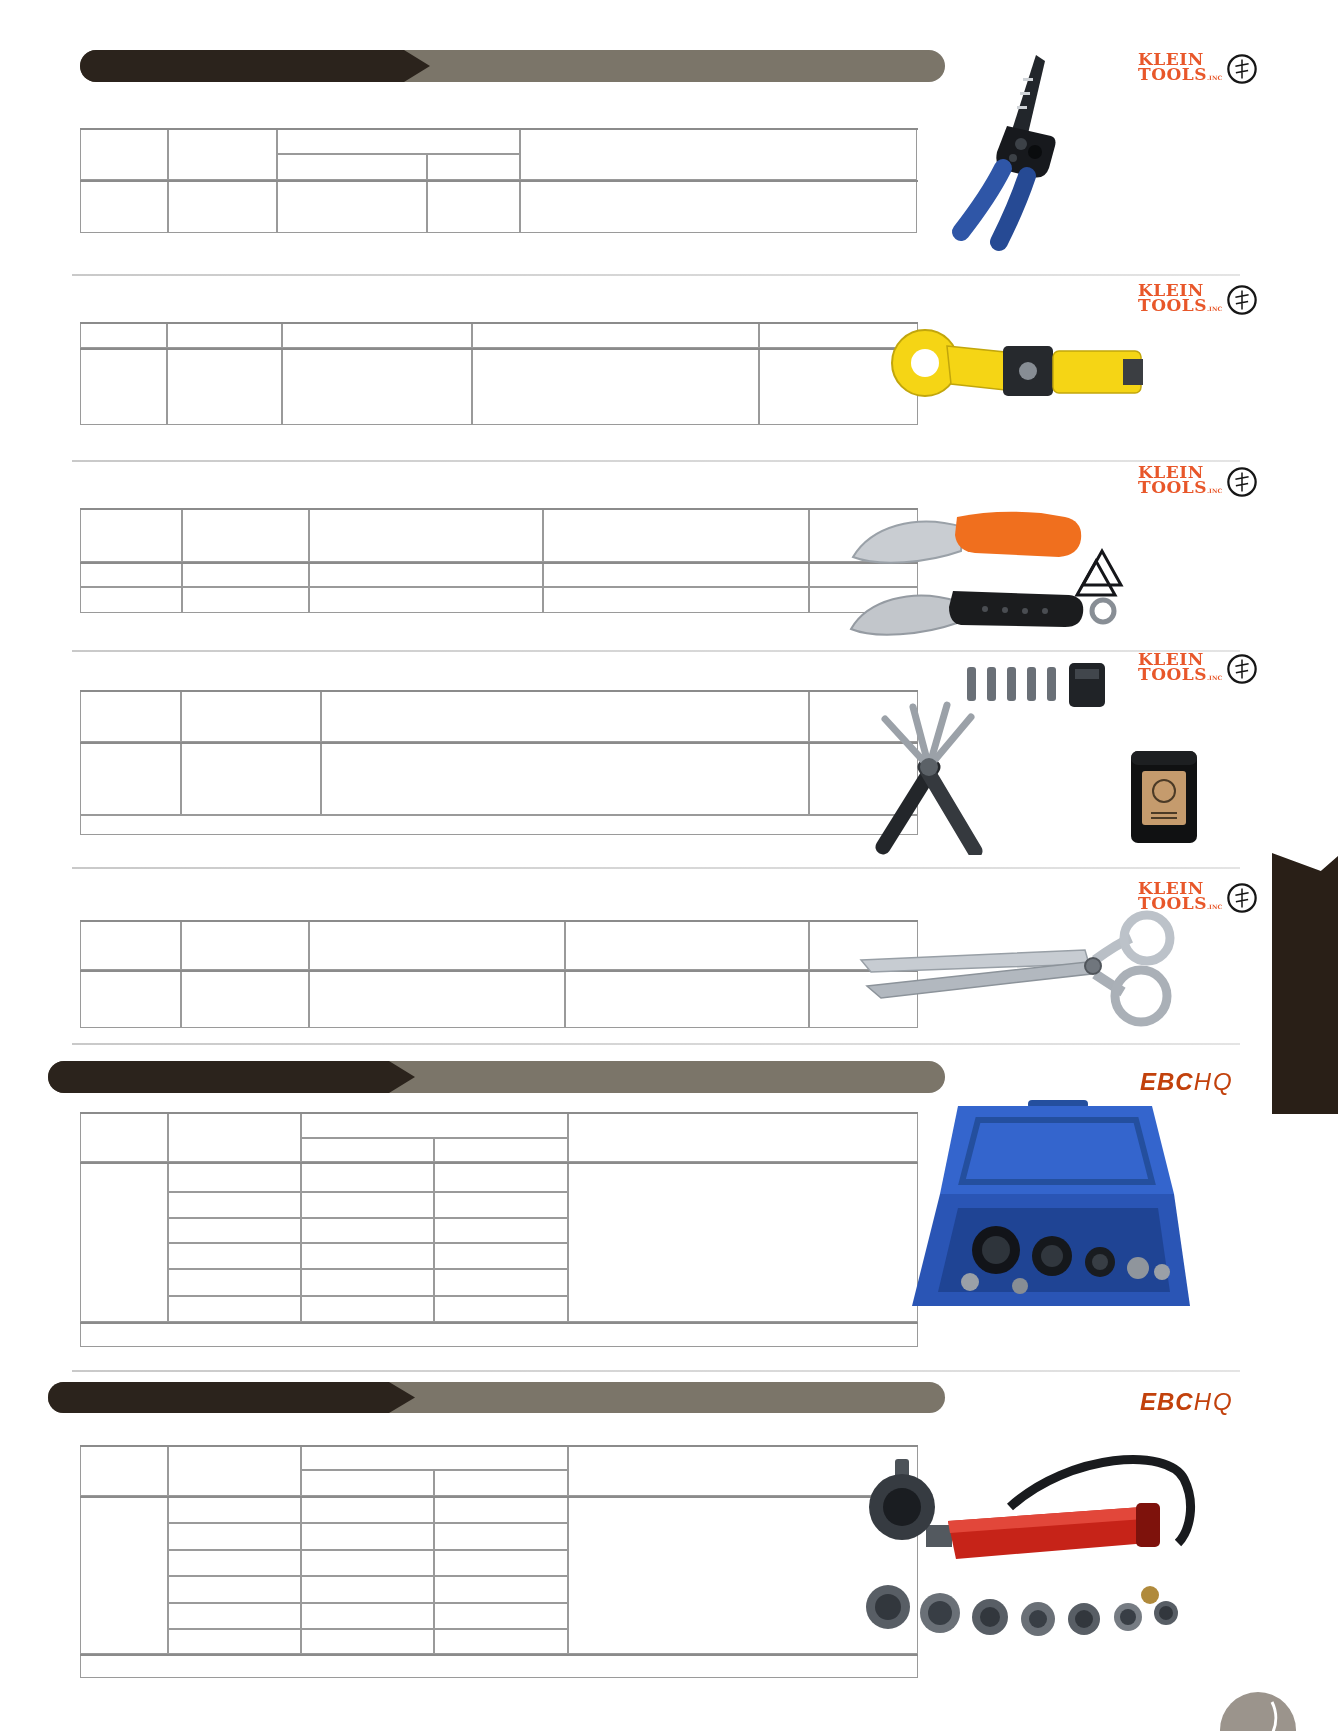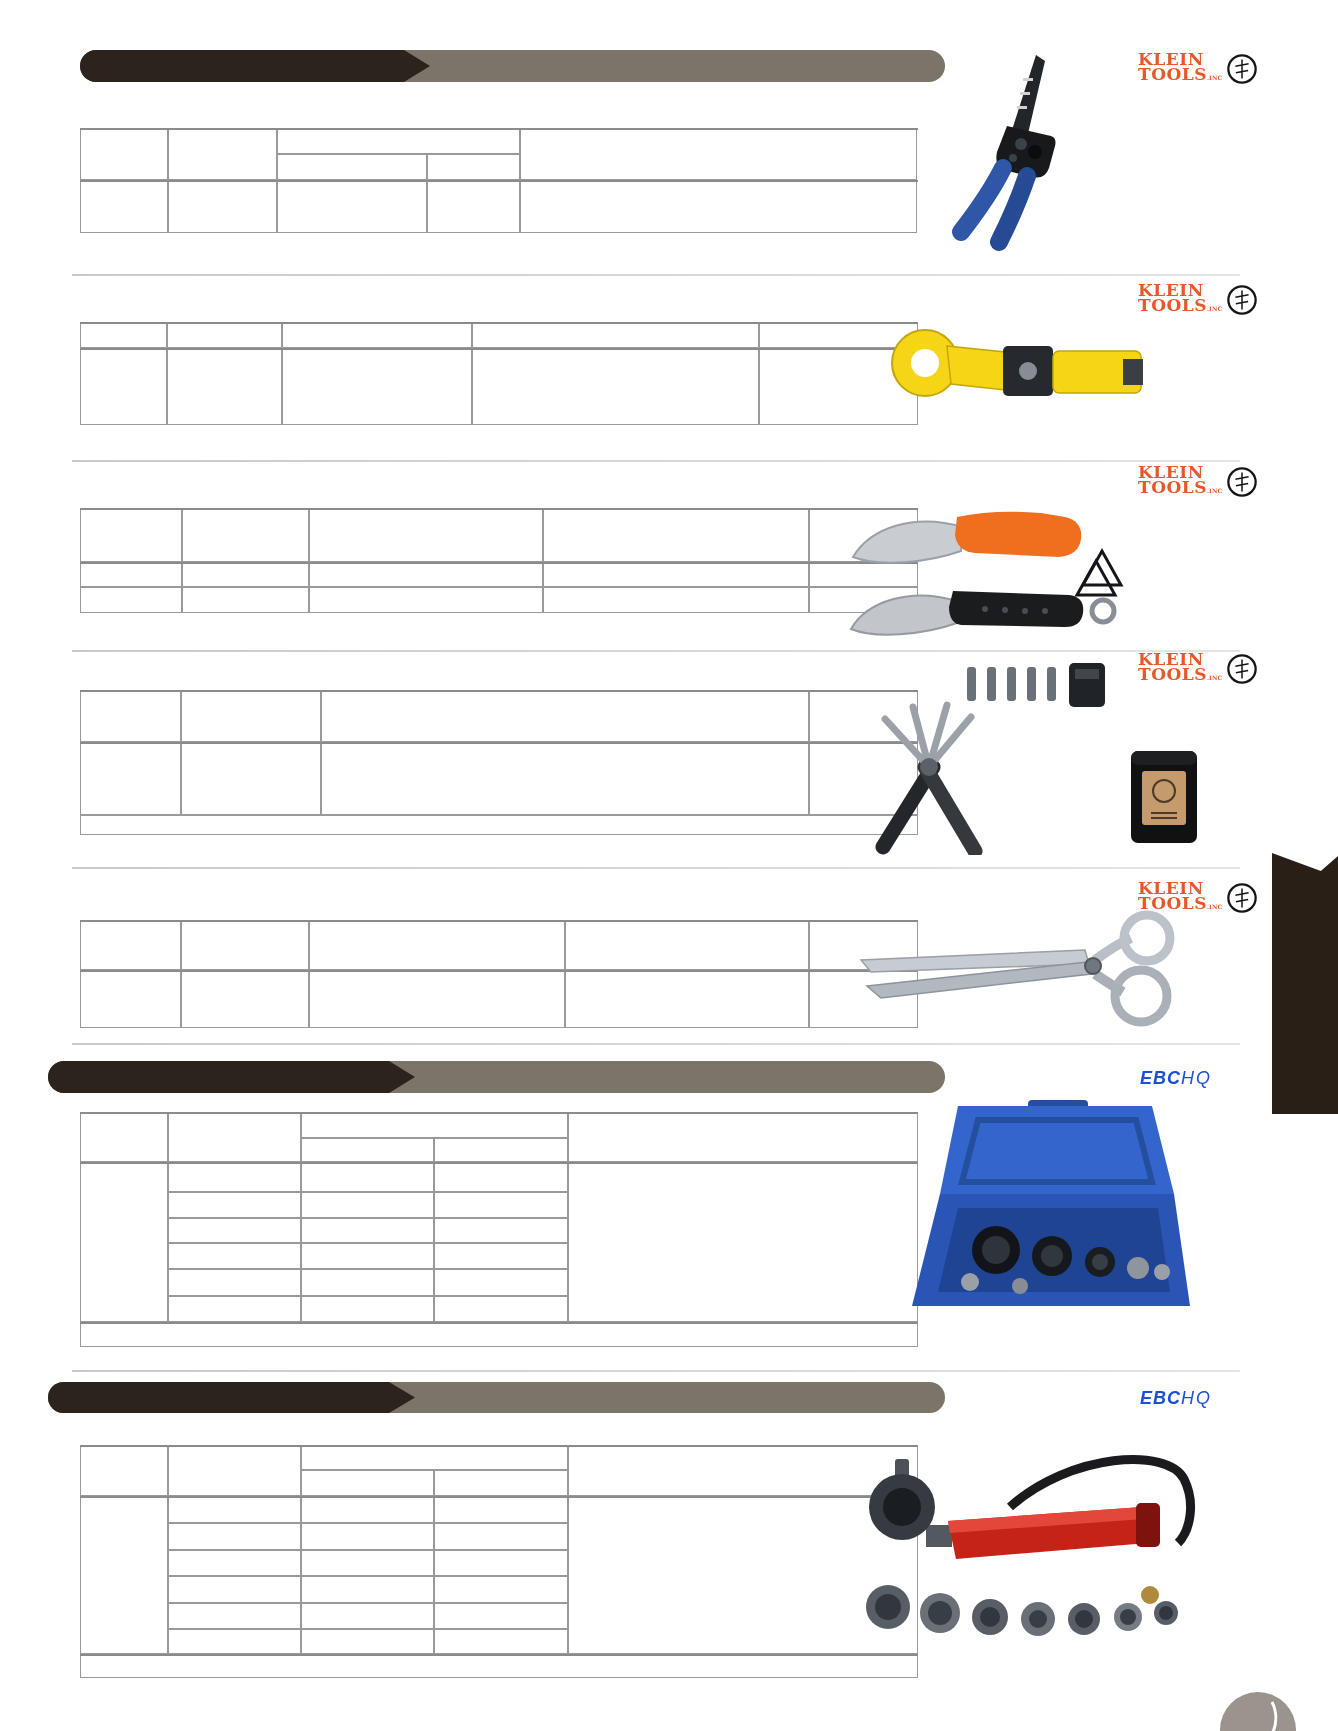--- a/index.html
+++ b/index.html
@@ -8,21 +8,21 @@
   .bar{position:absolute;border-radius:16px;background:#7b7569;overflow:hidden;}
   .bar-dark{position:absolute;left:0;top:0;bottom:0;background:#2b231c;
         clip-path:polygon(0 0,calc(100% - 26px) 0,100% 50%,calc(100% - 26px) 100%,0 100%);}
   .divider{position:absolute;height:2px;background:linear-gradient(to right,#c9c9c9,#e4e4e4);}
   .cell{position:absolute;border:1px solid #9a9a9a;box-sizing:border-box;background:transparent;}
   .strong{position:absolute;height:2px;background:#8b8b8b;}
   .klein-logo{position:absolute;display:flex;align-items:center;gap:4px;}
   .kt-text{color:#e8572a;font-family:"DejaVu Serif",serif;font-weight:bold;
         font-size:17px;line-height:15px;letter-spacing:.5px;white-space:nowrap;}
   .kt-suffix{font-size:6px;letter-spacing:0;vertical-align:baseline;color:#e8572a;}
-  .ebchq-logo{position:absolute;font-style:italic;color:#1d4ed8;font-size:18px;
+  .ebchq-logo{position:absolute;font-style:italic;color:#c2410c;font-size:24px;
         font-family:"Liberation Sans",sans-serif;white-space:nowrap;text-align:center;}
   .eb-b{font-weight:800;letter-spacing:1px;}
   .eb-l{font-weight:500;letter-spacing:2px;}
   .tab{position:absolute;background:#291f17;
         clip-path:polygon(0 1px,74% 19px,100% 4px,100% 100%,0 100%);}
   .badge{position:absolute;border-radius:50%;background:#9b948c;}
   .product{position:absolute;}
 </style>
 </head>
 <body>

